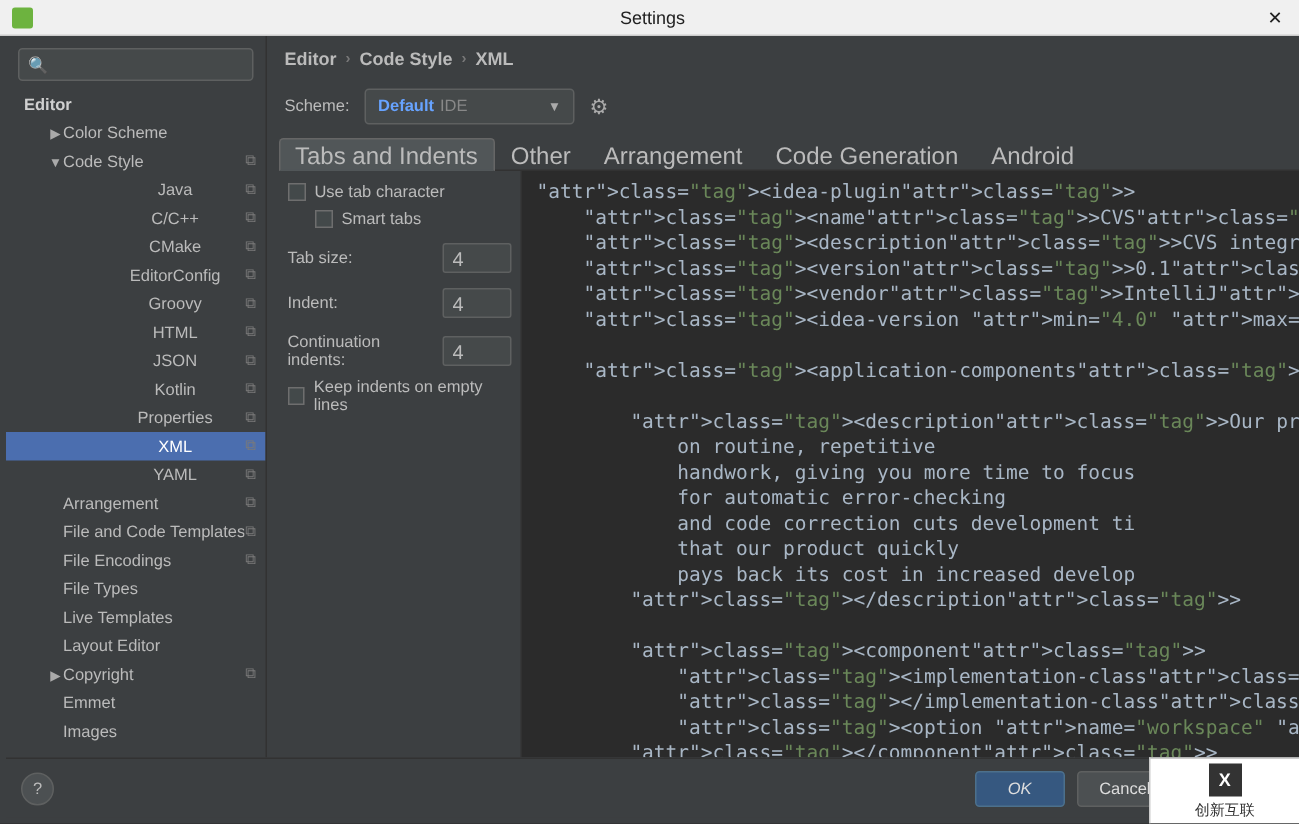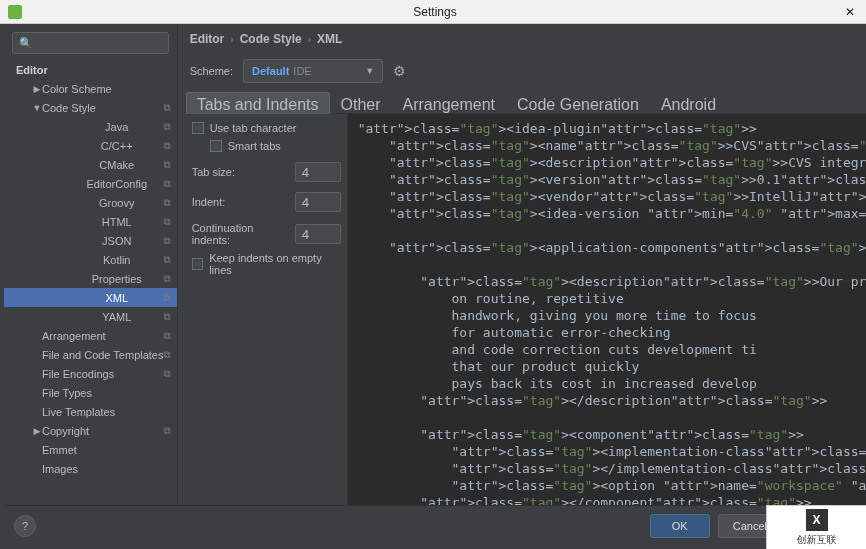--- a/index.html
+++ b/index.html
@@ -182,21 +182,21 @@
   .btn {
     height:24px; min-width:60px;
     background:#4c5052;
     border:1px solid #5e6060;
     border-radius:3px;
     color:#ddd;
     padding:0 14px;
     cursor:pointer;
     font-size:11px;
   }
-  .btn.primary { background:#365880; border-color:#4c708c; }
+  .btn.primary { background:#365880; border-color:#4c708c;font-style:italic; }
   .btn.disabled { color:#777; }
   .helpbtn {
     position:absolute; left:14px; bottom:12px;
     width:22px; height:22px; border-radius:11px;
     background:#4c5052; border:1px solid #5e6060;
     color:#bbb; display:flex; align-items:center; justify-content:center;
     cursor:pointer;
   }
   .watermark {
     position:absolute; right:0; bottom:0;
@@ -315,20 +315,24 @@
             <span class="lbl">File Encodings</span>
             <span class="copy-icon">⧉</span>
           </div>
           <div class="tree-row ind1">
             <span class="arrow">&nbsp;</span>
             <span class="lbl">File Types</span>
           </div>
           <div class="tree-row ind1">
             <span class="arrow">&nbsp;</span>
             <span class="lbl">Live Templates</span>
+          </div>
+          <div class="tree-row ind1">
+            <span class="arrow">&nbsp;</span>
+            <span class="lbl">Layout Editor</span>
           </div>
           <div class="tree-row ind1">
             <span class="arrow">▶</span>
             <span class="lbl">Copyright</span>
             <span class="copy-icon">⧉</span>
           </div>
           <div class="tree-row ind1">
             <span class="arrow">&nbsp;</span>
             <span class="lbl">Emmet</span>
           </div>

